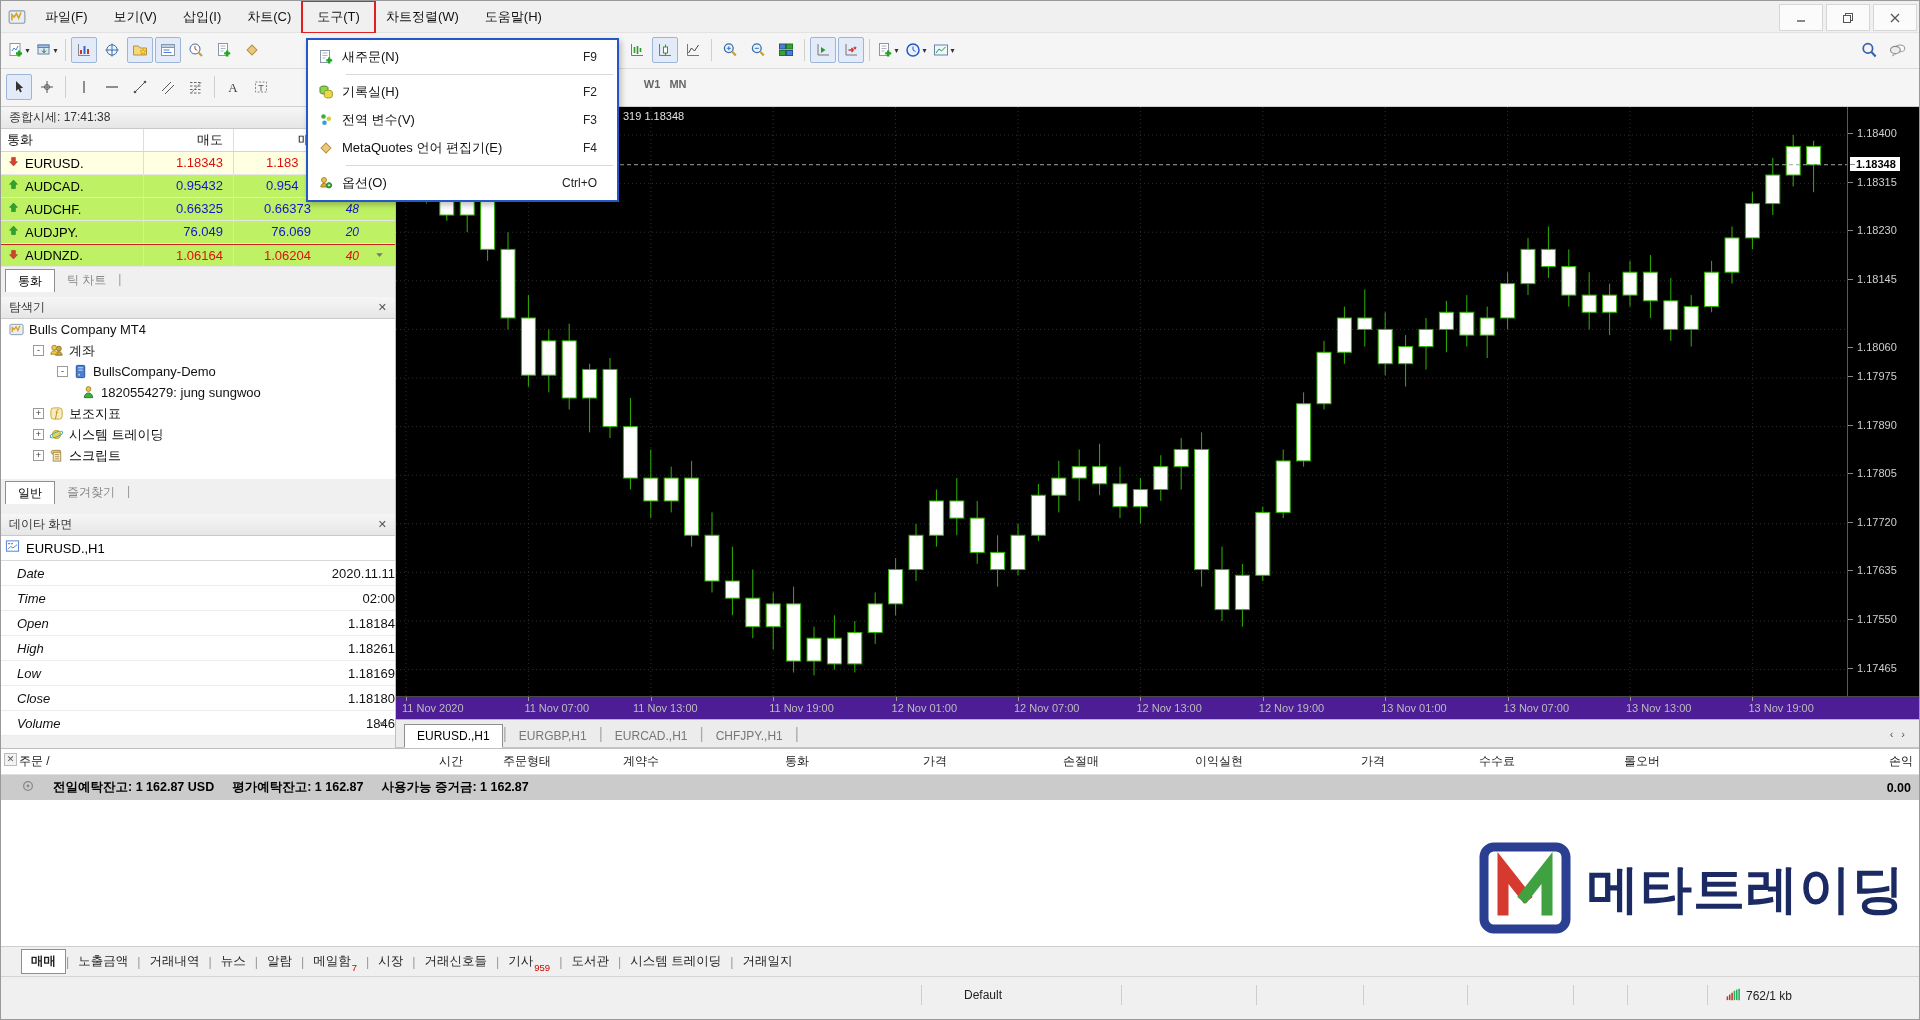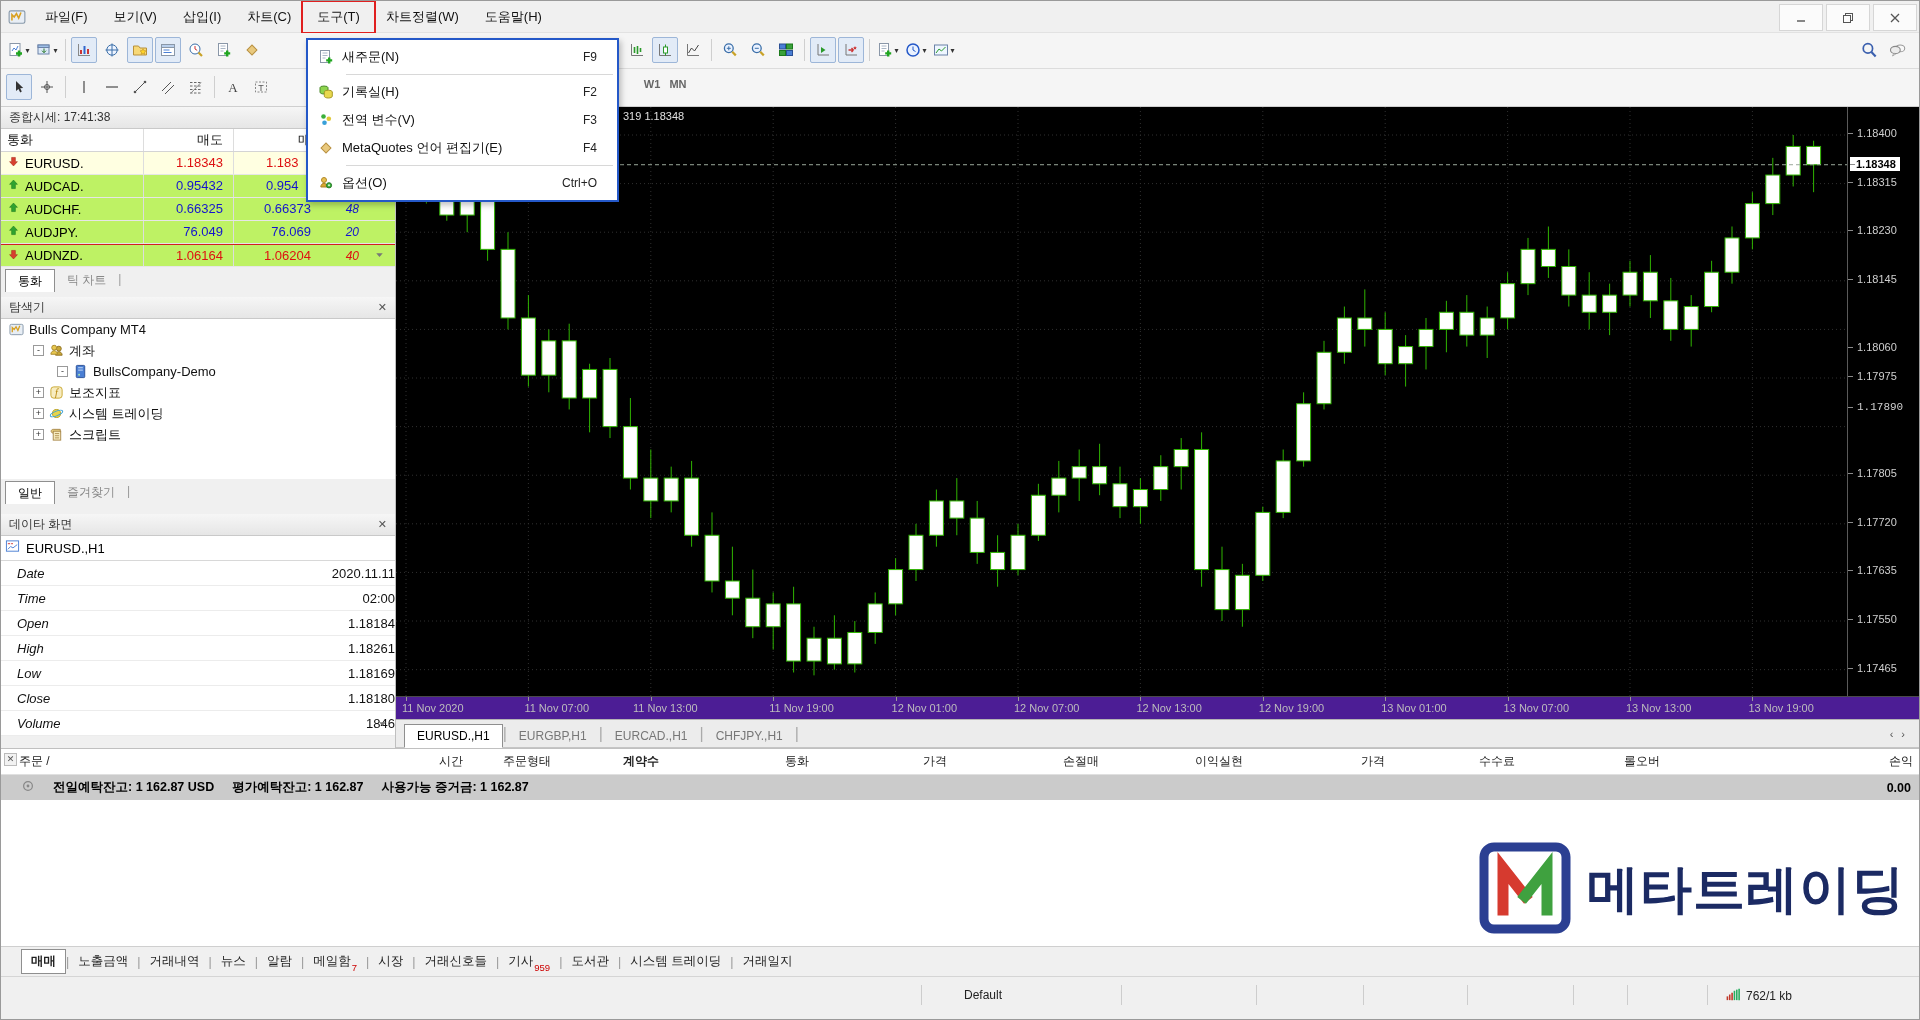--- a/index.html
+++ b/index.html
@@ -471,20 +471,29 @@
       <div class="nav-row" style="padding-left: 56px;">
         <span class="expander">-</span>
         <span style="display:inline-flex;">
           <svg width="15" height="15" viewBox="0 0 16 16">
             <rect x="3.5" y="1.5" width="9" height="13" rx="1" fill="#4a7fd4" stroke="#2a4f94"></rect>
             <path d="M5.5 4h5M5.5 6.5h5" stroke="#cfe0f8"></path>
             <circle cx="6.5" cy="11.5" r="1" fill="#aee8ae"></circle>
           </svg>
         </span>
         <span>BullsCompany-Demo</span>
+      </div>
+      <div class="nav-row" style="padding-left: 80px;">
+        <span style="display:inline-flex;">
+          <svg width="15" height="15" viewBox="0 0 16 16">
+            <circle cx="8" cy="4.3" r="2.6" fill="#e8c050" stroke="#a8882a"></circle>
+            <path d="M3.5 13.5c0-3 2-5 4.5-5s4.5 2 4.5 5z" fill="#3bb03b" stroke="#2a7a2a"></path>
+          </svg>
+        </span>
+        <span>1820554279: jung sungwoo</span>
       </div>
       <div class="nav-row" style="padding-left: 32px;">
         <span class="expander">+</span>
         <span style="display:inline-flex;">
           <svg width="15" height="15" viewBox="0 0 16 16">
             <rect x="2" y="2" width="12" height="12" rx="3" fill="#f7ecc0" stroke="#c9a62e"></rect>
             <text x="8" y="12" font-size="11" font-style="italic" text-anchor="middle" fill="#b8860b" font-family="Liberation Serif,serif">f</text>
           </svg>
         </span>
         <span>보조지표</span>
@@ -738,21 +747,21 @@
       <line x1="0" y1="57.733599999999996" x2="1451" y2="57.733599999999996" stroke="#9aa89a" stroke-width="1" stroke-dasharray="4 3"></line>
     </svg>
   <div id="paxis">
       <div class="plabel" style="top: 20px;">1.18400</div>
       <div class="plabel current" style="top: 49.7336px;">1.18348</div>
       <div class="plabel" style="top: 68.603px;">1.18315</div>
       <div class="plabel" style="top: 117.206px;">1.18230</div>
       <div class="plabel" style="top: 165.809px;">1.18145</div>
       <div class="plabel" style="top: 214.412px; margin-top: 20px;">1.18060</div>
       <div class="plabel" style="top: 263.015px;">1.17975</div>
-      <div class="plabel" style="top: 294px; font-family: Liberation Mono, monospace;">1.17890</div>
+      <div class="plabel" style="top: 312px;">1.17890</div>
       <div class="plabel" style="top: 360.221px;">1.17805</div>
       <div class="plabel" style="top: 408.824px;">1.17720</div>
       <div class="plabel" style="top: 457.427px;">1.17635</div>
       <div class="plabel" style="top: 506.03px;">1.17550</div>
       <div class="plabel" style="top: 554.633px;">1.17465</div>
     </div>
   <div id="taxis">
       <span class="tlabel" style="left: 6px;">11 Nov 2020</span>
       <span style="position: absolute; left: 10px; top: 0px; width: 1px; height: 4px; background: rgb(153, 153, 153);"></span>
       <span class="tlabel" style="left: 128.4px;">11 Nov 07:00</span>
@@ -793,21 +802,21 @@
     </div>
   <div id="ctab-arrows">‹›</div>
 </div>
 
 <div id="terminal">
   <div id="term-close">✕</div>
   <div id="term-hdr">
       <span class="th-cell first" style="width: 352px;">주문 /</span>
       <span class="th-cell" style="width: 100px;">시간</span>
       <span class="th-cell" style="width: 88px;">주문형태</span>
-      <span class="th-cell" style="width: 108px; font-weight: bold;">계약수</span>
+      <span class="th-cell" style="width: 108px;">계약수</span>
       <span class="th-cell" style="width: 150px;">통화</span>
       <span class="th-cell" style="width: 138px;">가격</span>
       <span class="th-cell" style="width: 152px;">손절매</span>
       <span class="th-cell" style="width: 144px;">이익실현</span>
       <span class="th-cell" style="width: 142px;">가격</span>
       <span class="th-cell" style="width: 130px;">수수료</span>
       <span class="th-cell" style="width: 145px;">롤오버</span>
       <span class="th-cell last">손익</span>
     </div>
   <div id="term-balance">

